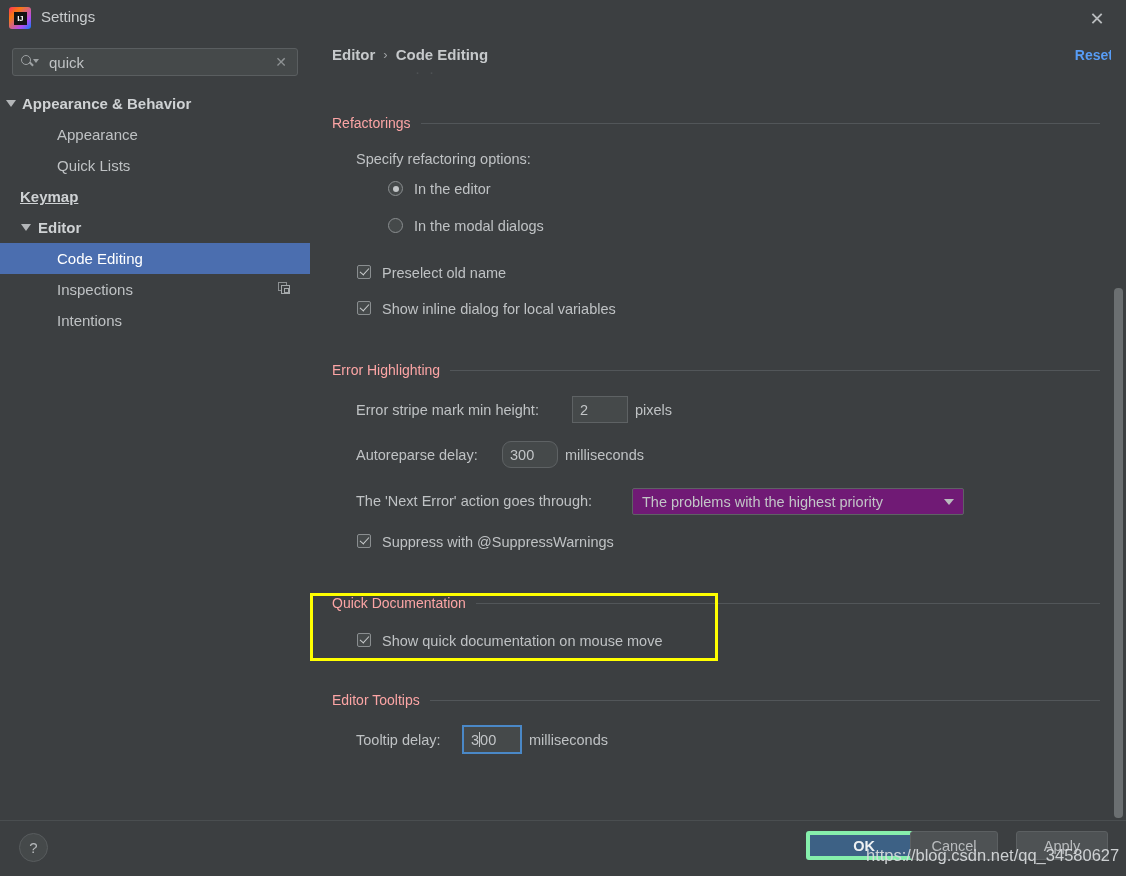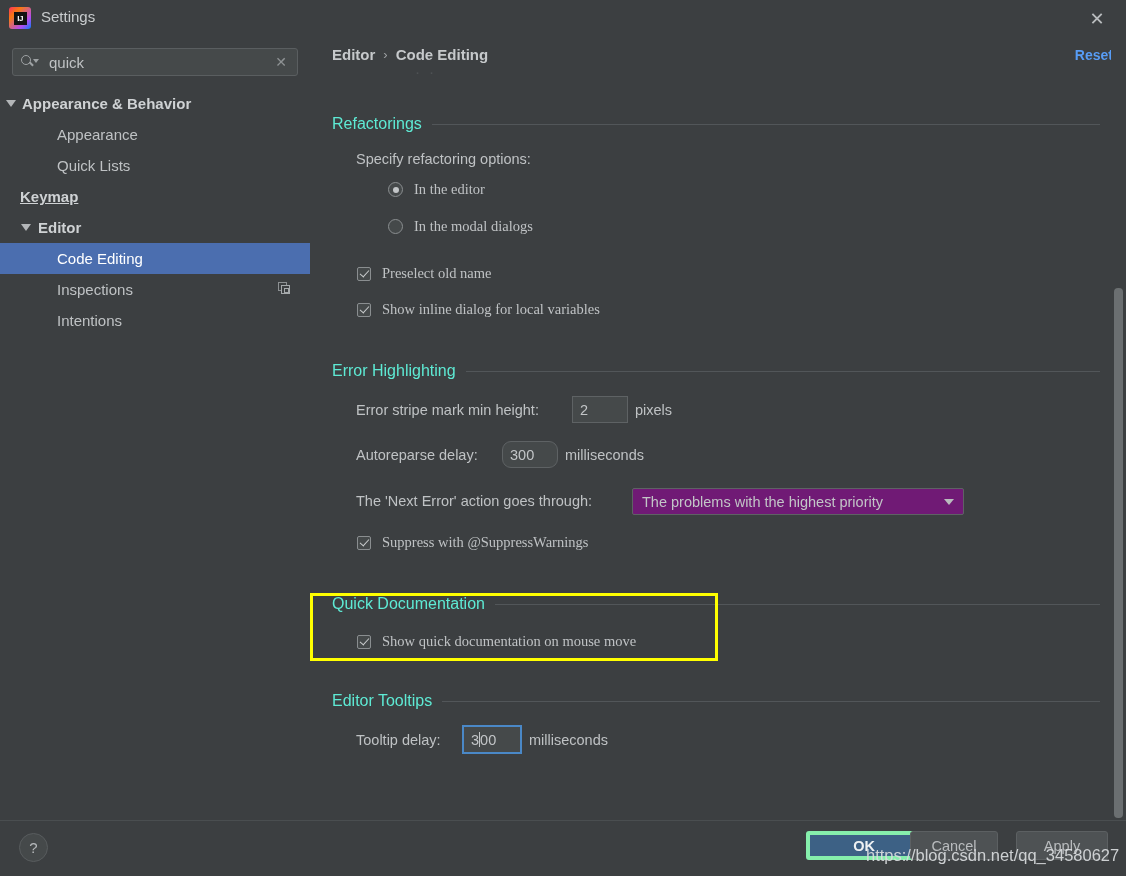--- a/index.html
+++ b/index.html
@@ -129,30 +129,30 @@
     position: absolute; left: 84px; top: 18px;
     font-size: 11px; color: #4e5254; letter-spacing: 4px;
   }
   .reset-link {
     position: absolute; right: 13px; top: 9px;
     font-size: 14px; font-weight: bold; color: #589df6; cursor: pointer;
   }
 
   .sec-head {
     position: absolute; display: flex; align-items: center;
-    font-size: 16px; color: #5eead4; width: 768px; left: 22px;
+    font-size: 14px; color: #fca5a5; width: 768px; left: 22px;
   }
   .sec-head .line {
     flex: 1; height: 1px; background: #525659; margin-left: 10px;
   }
 
   .lbl { position: absolute; font-size: 14.5px; color: #bfc2c4; }
 
   .radio-row, .check-row {
-    position: absolute; display: flex; align-items: center; cursor: pointer; font-family: Liberation Serif, serif;
+    position: absolute; display: flex; cursor: pointer;
   }
   .radio {
     width: 15px; height: 15px; border-radius: 50%;
     border: 1.5px solid #8a8e90; background: #45494a;
     display: flex; align-items: center; justify-content: center;
     flex: none;
   }
   .radio.on:after {
     content: ""; width: 6px; height: 6px; border-radius: 50%; background: #c3c6c8;
   }

